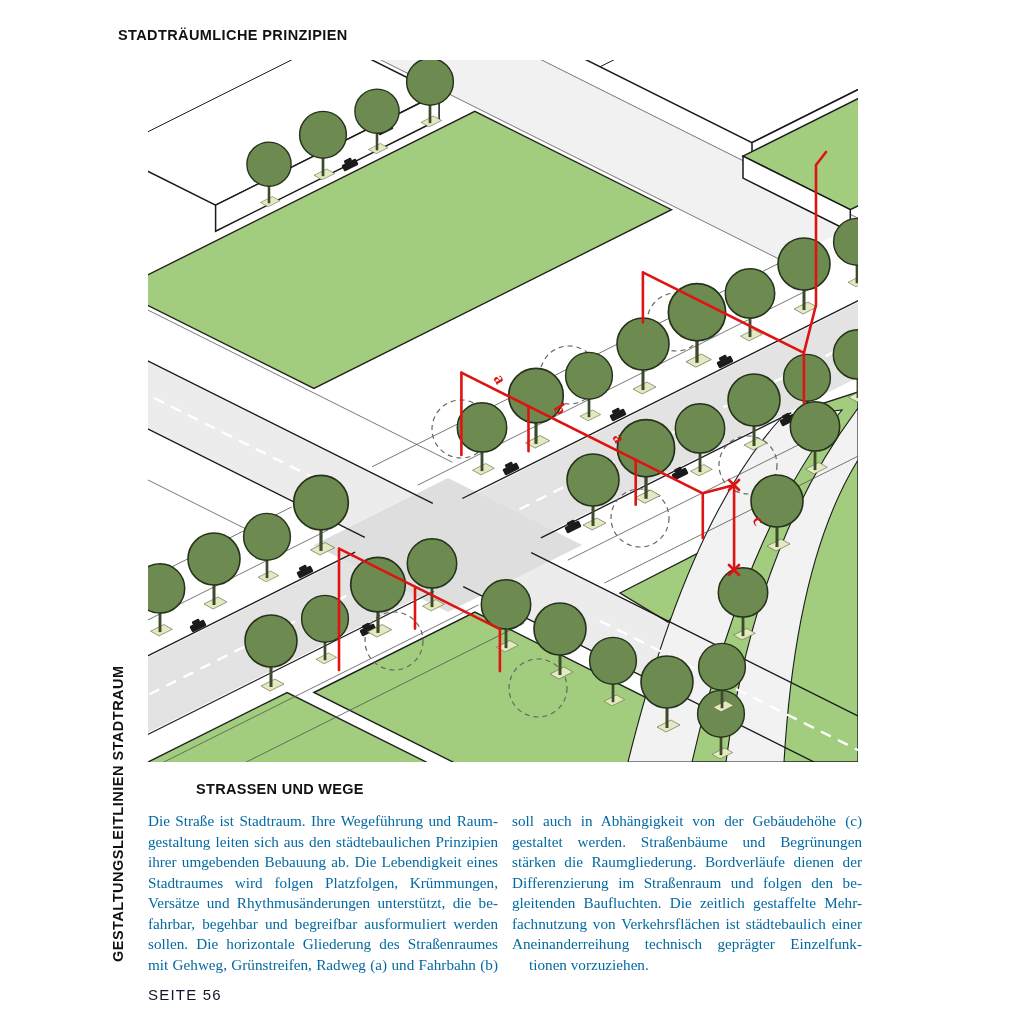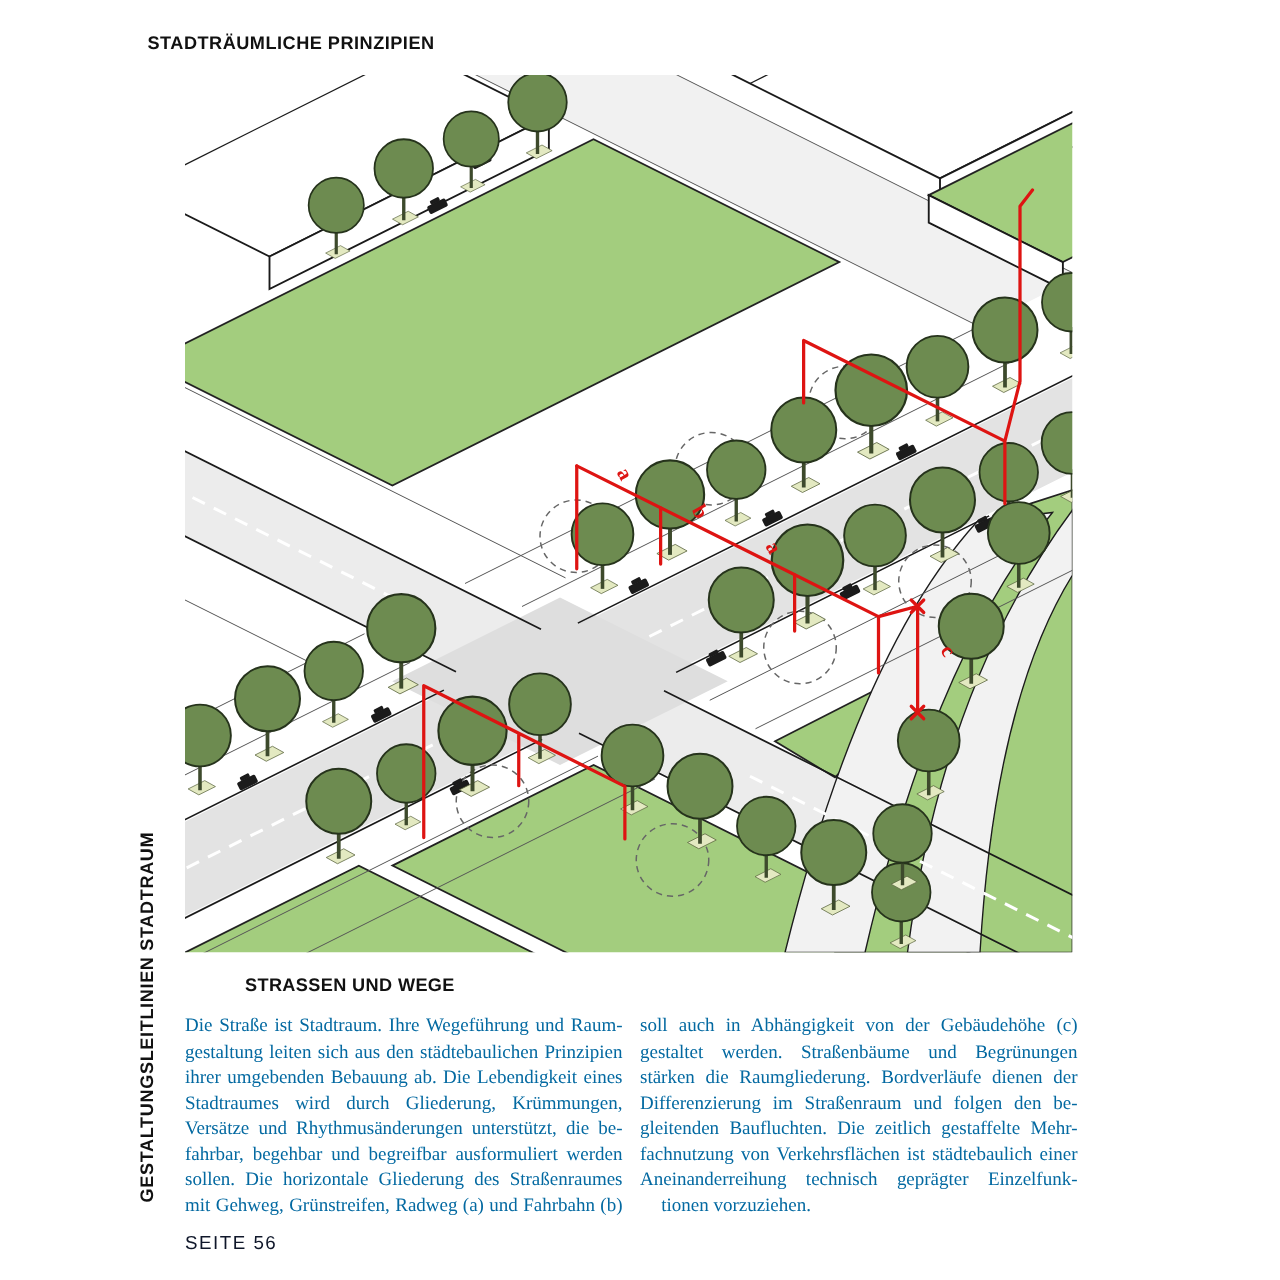--- a/index.html
+++ b/index.html
@@ -223,21 +223,21 @@
     </svg>
   </div>
 
   <div class="section-title">STRASSEN UND WEGE</div>
 
   <div class="columns">
     <div class="col">
         <div class="tline">Die Straße ist Stadtraum. Ihre Wegeführung und Raum-</div>
         <div class="tline">gestaltung leiten sich aus den städtebaulichen Prinzipien</div>
         <div class="tline">ihrer umgebenden Bebauung ab. Die Lebendigkeit eines</div>
-        <div class="tline">Stadtraumes wird durch Gliederung, Krümmungen,</div>
+        <div class="tline">Stadtraumes wird folgen Platzfolgen, Krümmungen,</div>
         <div class="tline">Versätze und Rhythmusänderungen unterstützt, die be-</div>
         <div class="tline">fahrbar, begehbar und begreifbar ausformuliert werden</div>
         <div class="tline">sollen. Die horizontale Gliederung des Straßenraumes</div>
         <div class="tline">mit Gehweg, Grünstreifen, Radweg (a) und Fahrbahn (b)</div>
       </div>
     <div class="col endpara">
         <div class="tline">soll auch in Abhängigkeit von der Gebäudehöhe (c)</div>
         <div class="tline">gestaltet werden. Straßenbäume und Begrünungen</div>
         <div class="tline">stärken die Raumgliederung. Bordverläufe dienen der</div>
         <div class="tline">Differenzierung im Straßenraum und folgen den be-</div>

